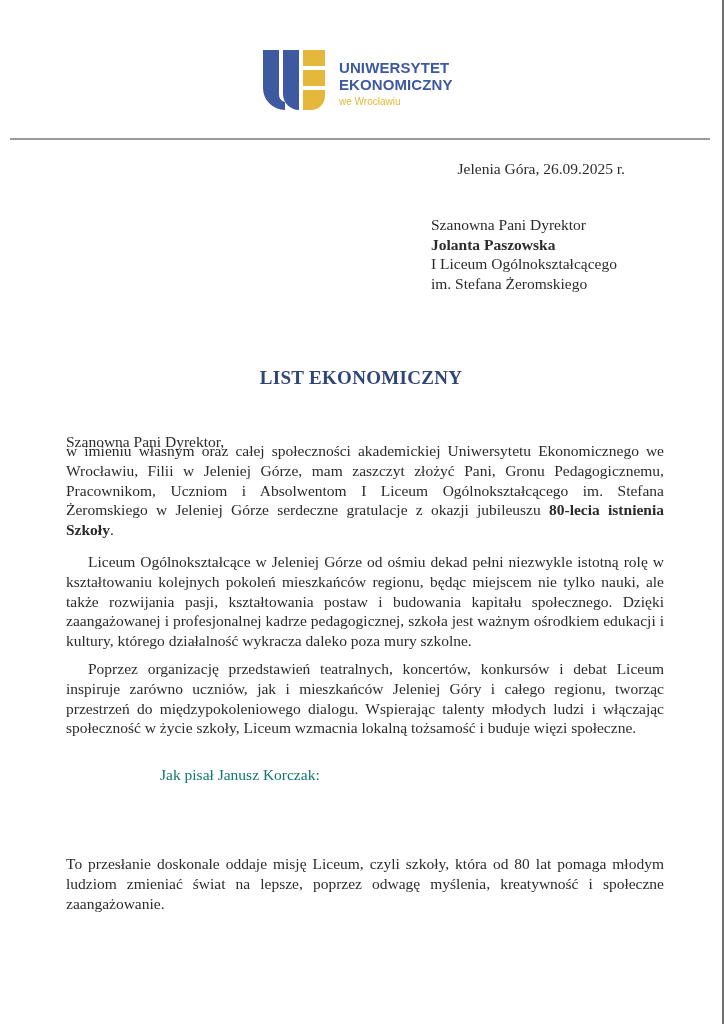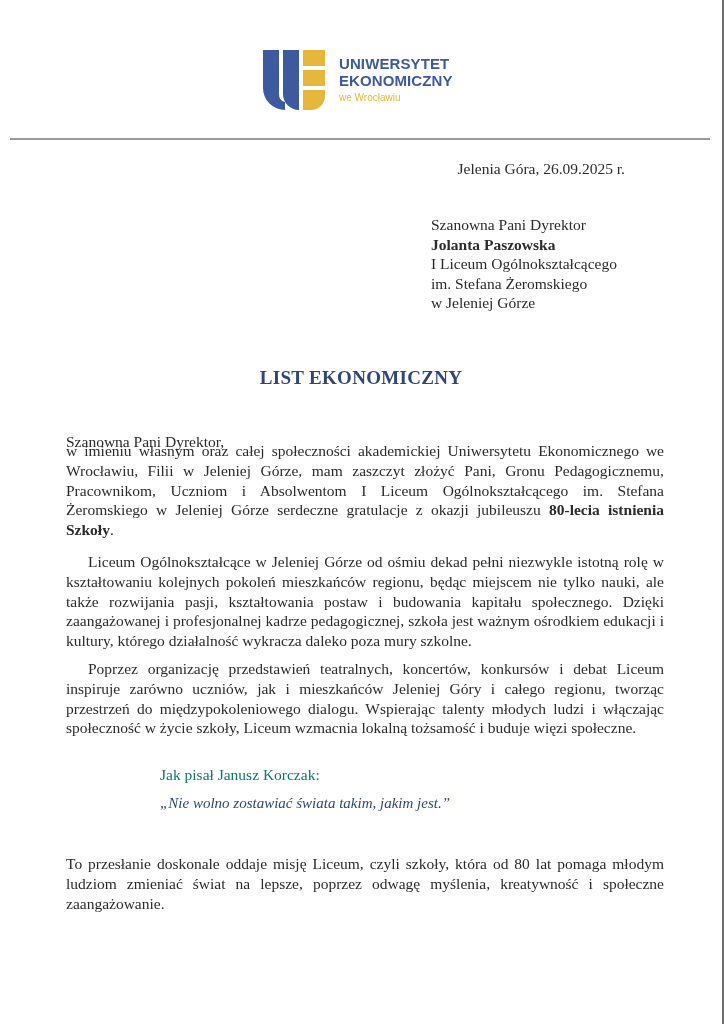--- a/index.html
+++ b/index.html
@@ -1,21 +1,21 @@
 <!DOCTYPE html>
 <html><head>
 <meta charset="utf-8">
 <style>
   html, body { margin: 0; padding: 0; background: #ffffff; }
   body { width: 724px; height: 1024px; position: relative; overflow: hidden;
          font-family: "DejaVu Serif", "Liberation Serif", serif; color: #2b2b2b; }
   .page { position: absolute; inset: 0; background: #fff; border-right: 2px solid #6f6f6f; box-sizing: border-box; }
 
   
-  .logo { position: absolute; left: 263px; top: 50px; display: flex; align-items: center; }
+  .logo { position: absolute; left: 263px; top: 50px; display: flex; align-items: flex-end; }
   .logo-mark { width: 62px; height: 60px; position: relative; }
   .logo-text { margin-left: 14px; font-family: "Liberation Sans", sans-serif; line-height: 17px; }
   .logo-line1, .logo-line2 { font-weight: bold; font-size: 15px; color: #3d5aa0; letter-spacing: 0.1px; }
   .logo-line3 { font-size: 10px; color: #e5b73a; }
 
   .rule { position: absolute; left: 10px; right: 12px; top: 138px; height: 2px; background: #9a9a9a; }
 
   .date { position: absolute; right: 97px; top: 160px; font-size: 14.5px; font-family: "Liberation Serif", serif; font-size: 15.5px; }
 
   .addressee { position: absolute; left: 395px; top: 215px; font-family: "Liberation Serif", serif; font-size: 15.5px; line-height: 19.5px; margin-left: 36px; }
@@ -61,31 +61,29 @@
 
   <div class="rule"></div>
 
   <div class="date">Jelenia Góra, 26.09.2025 r.</div>
 
   <div class="addressee">
     <div>Szanowna Pani Dyrektor</div>
     <div class="name">Jolanta Paszowska</div>
     <div>I Liceum Ogólnokształcącego</div>
     <div>im. Stefana Żeromskiego</div>
-    <div>w Jeleniej Górze</div>
   </div>
 
   <div class="title">LIST EKONOMICZNY</div>
 
   <p class="body salutation">Szanowna Pani Dyrektor,</p>
 
   <p class="body p1"><span>w imieniu własnym oraz całej społeczności akademickiej Uniwersytetu Ekonomicznego we Wrocławiu, Filii w Jeleniej Górze, mam zaszczyt złożyć Pani, Gronu Pedagogicznemu, Pracownikom, Uczniom i Absolwentom I Liceum Ogólnokształcącego im. Stefana Żeromskiego w Jeleniej Górze serdeczne gratulacje z okazji jubileuszu </span><b>80-lecia istnienia Szkoły</b><span>.</span></p>
 
   <p class="body p2">Liceum Ogólnokształcące w Jeleniej Górze od ośmiu dekad pełni niezwykle istotną rolę w kształtowaniu kolejnych pokoleń mieszkańców regionu, będąc miejscem nie tylko nauki, ale także rozwijania pasji, kształtowania postaw i budowania kapitału społecznego. Dzięki zaangażowanej i profesjonalnej kadrze pedagogicznej, szkoła jest ważnym ośrodkiem edukacji i kultury, którego działalność wykracza daleko poza mury szkolne.</p>
 
   <p class="body p3">Poprzez organizację przedstawień teatralnych, koncertów, konkursów i debat Liceum inspiruje zarówno uczniów, jak i mieszkańców Jeleniej Góry i całego regionu, tworząc przestrzeń do międzypokoleniowego dialogu. Wspierając talenty młodych ludzi i włączając społeczność w życie szkoły, Liceum wzmacnia lokalną tożsamość i buduje więzi społeczne.</p>
 
   <div class="quote-intro">Jak pisał Janusz Korczak:</div>
-  <div class="quote">„Nie wolno zostawiać świata takim, jakim jest.”</div>
 
   <p class="body p4">To przesłanie doskonale oddaje misję Liceum, czyli szkoły, która od 80 lat pomaga młodym ludziom zmieniać świat na lepsze, poprzez odwagę myślenia, kreatywność i społeczne zaangażowanie.</p>
 
 </div>
 
 </body></html>

